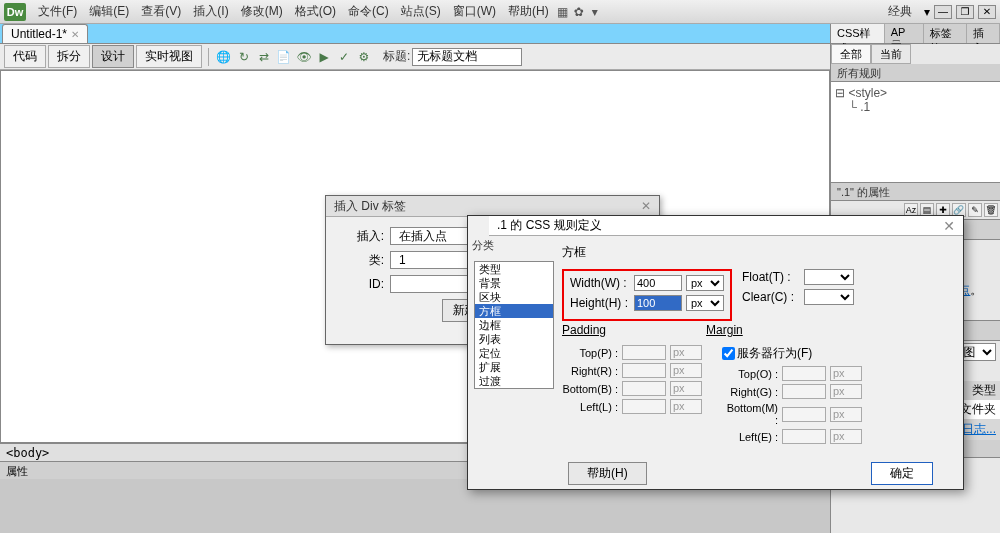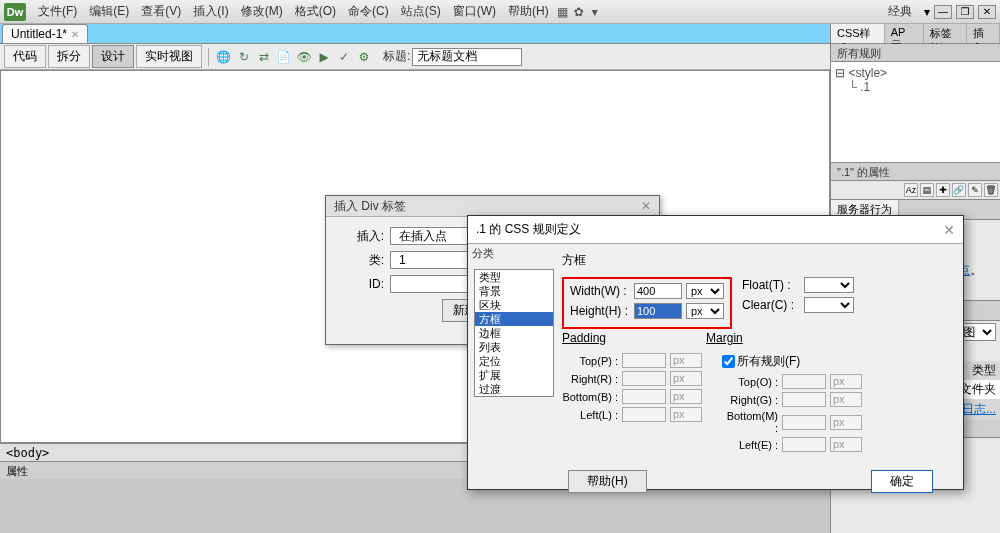--- a/index.html
+++ b/index.html
@@ -53,21 +53,21 @@
     .dlg-title { height: 20px; background: #e0e0e0; padding: 10px 8px; display: flex; align-items: center; color: #333; border-bottom: 1px solid #aaa; }
     .dlg-close { margin-left: auto; cursor: pointer; color: #888; }
     .dlg-body { padding: 10px; }
     .dlg-row { display: flex; align-items: center; margin-bottom: 6px; }
     .dlg-label { width: 48px; text-align: right; margin-right: 6px; }
     .dlg-select { flex: 1; height: 18px; border: 1px solid #888; background: #fff; padding: 0 4px; cursor: pointer; max-width: 100px; }
     .dlg-btn { padding: 2px 10px; border: 1px solid #888; background: #e8e8e8; cursor: pointer; }
     
     
     .dialog2 { position: absolute; top: 215px; left: 467px; width: 497px; height: 275px; background: #f0f0f0; border: 1px solid #333; box-shadow: 3px 3px 10px rgba(0,0,0,0.4); }
-    .dlg2-title { height: 28px; background: #fff; padding: 2px 8px; display: flex; align-items: center; border-bottom: 1px solid #aaa; }
+    .dlg2-title { height: 20px; background: #fff; padding: 2px 8px; display: flex; align-items: center; border-bottom: 1px solid #aaa; margin-left: 21px; }
     .dlg2-body { display: flex; height: 220px; }
     .category-list { width: 80px; background: #fff; border: 1px solid #888; margin: 6px 0 6px 6px; overflow: hidden; }
     .cat-label { padding: 2px 4px; color: #333; font-size: 11px; }
     .cat-item { padding: 1px 4px; cursor: pointer; font-size: 11px; line-height: 12px; }
     .cat-item.selected { background: #316ac5; color: #fff; }
     .box-panel { flex: 1; padding: 8px; font-size: 11px; }
     .box-title { margin-bottom: 8px; }
     .wh-area { border: 2px solid #e00; padding: 4px 6px; display: inline-block; }
     .wh-row { display: flex; align-items: center; gap: 4px; margin-bottom: 4px; }
     .wh-label { width: 60px; }
@@ -150,20 +150,24 @@
 
 <div class="main-area"></div>
 
 <div class="right-panels">
   <div class="panel-tabs">
     <div class="panel-tab active">CSS样式</div>
     <div class="panel-tab">AP 元</div>
     <div class="panel-tab">标签检</div>
     <div class="panel-tab">插入</div>
   </div>
+  <div class="filter-row">
+    <div class="filter-btn active">全部</div>
+    <div class="filter-btn">当前</div>
+  </div>
   <div class="panel-header">所有规则</div>
   <div class="panel-body" style="height:100px; flex:none;">
     <div class="tree-line">⊟ &lt;style&gt;</div>
     <div class="tree-line">    └ .1</div>
   </div>
   <div class="panel-section">
     <div class="panel-header">".1" 的属性</div>
     <div class="panel-icons">
       <div class="p-icon">Az</div>
       <div class="p-icon">▤</div>
@@ -324,21 +328,21 @@
             </div>
           <div class="pm-row">
               <span class="pm-label">Left(L) :</span>
               <input class="pm-input" style="">
               <span class="pm-unit">px</span>
             </div>
         </div>
         <div class="pm-col">
           <div class="pm-check">
               <input type="checkbox" checked="" style="">
-              <span>所有规则(F)</span>
+              <span>服务器行为(F)</span>
             </div>
           <div class="pm-row">
               <span class="pm-label">Top(O) :</span>
               <input class="pm-input" style="">
               <span class="pm-unit">px</span>
             </div>
           <div class="pm-row">
               <span class="pm-label">Right(G) :</span>
               <input class="pm-input" style="">
               <span class="pm-unit">px</span>

